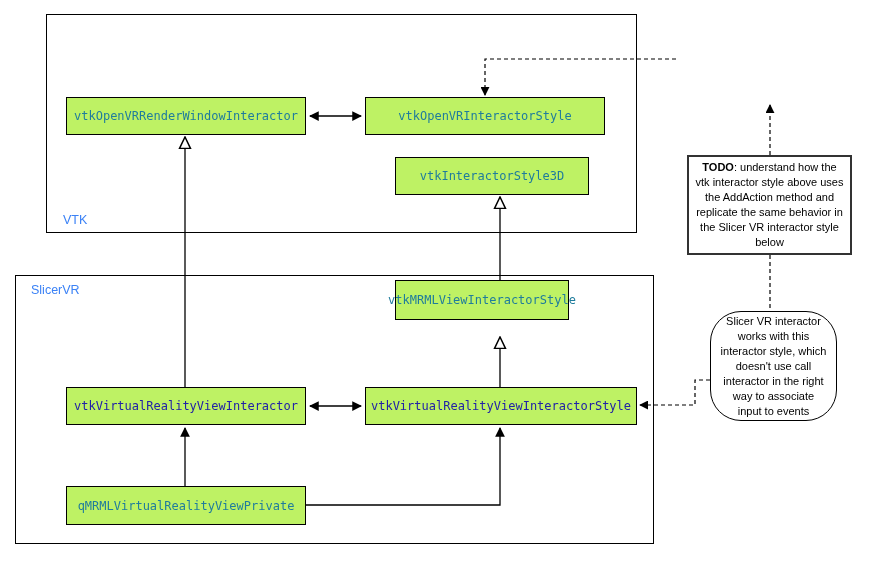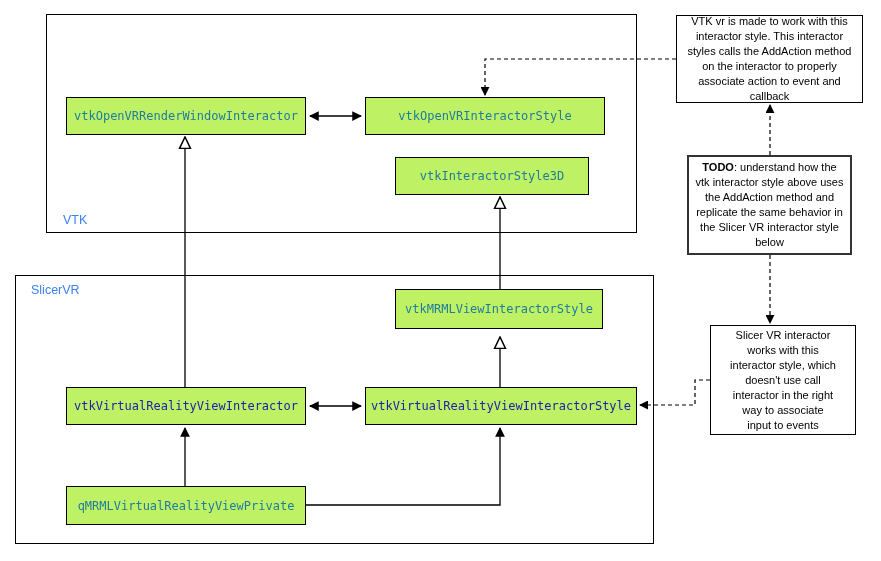--- a/index.html
+++ b/index.html
@@ -25,29 +25,29 @@
   .note-todo{border-width:2px;border-color:#333;}
 
   
   #vtk-group{left:46px;top:14px;width:591px;height:219px;}
   #slicer-group{left:15px;top:275px;width:639px;height:269px;}
 
   
   #n-ovr-rwi{left:66px;top:97px;width:240px;height:38px;}
   #n-ovr-is{left:365px;top:97px;width:240px;height:38px;}
   #n-is3d{left:395px;top:157px;width:194px;height:38px;}
-  #n-mrml-vis{left:395px;top:289px;width:208px;height:40px;}
+  #n-mrml-vis{left:395px;top:280px;width:174px;height:40px;}
   #n-vrv-i{left:66px;top:387px;width:240px;height:38px;}
   #n-vrv-is{left:365px;top:387px;width:272px;height:38px;}
   #n-qmrml{left:66px;top:486px;width:240px;height:39px;}
 
   
   #note-vtk{left:676px;top:15px;width:187px;height:88px;}
   #note-todo{left:687px;top:155px;width:165px;height:100px;}
-  #note-slicer{left:710px;top:325px;width:146px;height:110px;}
+  #note-slicer{left:710px;top:311px;width:127px;height:110px;border-radius:31px;}
 </style>
 </head>
 <body>
 
 <div class="stage">
 
   <svg class="wires" width="881" height="561" viewBox="0 0 881 561" xmlns="http://www.w3.org/2000/svg">
     <defs>
       <marker id="af" viewBox="0 0 10 10" refX="9" refY="5" markerWidth="7.5" markerHeight="7.5" orient="auto-start-reverse">
         <path d="M0,0 L10,5 L0,10 z" fill="#000"></path>
@@ -93,28 +93,20 @@
   <div class="node navy" id="n-vrv-i">
     <span>vtkVirtualRealityViewInteractor</span>
   </div>
   <div class="node navy" id="n-vrv-is">
     <span>vtkVirtualRealityViewInteractorStyle</span>
   </div>
   <div class="node teal" id="n-qmrml">
     <span>qMRMLVirtualRealityViewPrivate</span>
   </div>
 
-  <div class="note" id="note-vtk">
-    <span>VTK vr is made to work with this
-interactor style. This interactor
-styles calls the AddAction method
-on the interactor to properly
-associate action to event and
-callback</span>
-  </div>
   <div class="note note-todo" id="note-todo">
     <span><b>TODO</b><span>: understand how the
 vtk interactor style above uses
 the AddAction method and
 replicate the same behavior in
 the Slicer VR interactor style
 below</span></span>
   </div>
   <div class="note" id="note-slicer">
     <span>Slicer VR interactor

